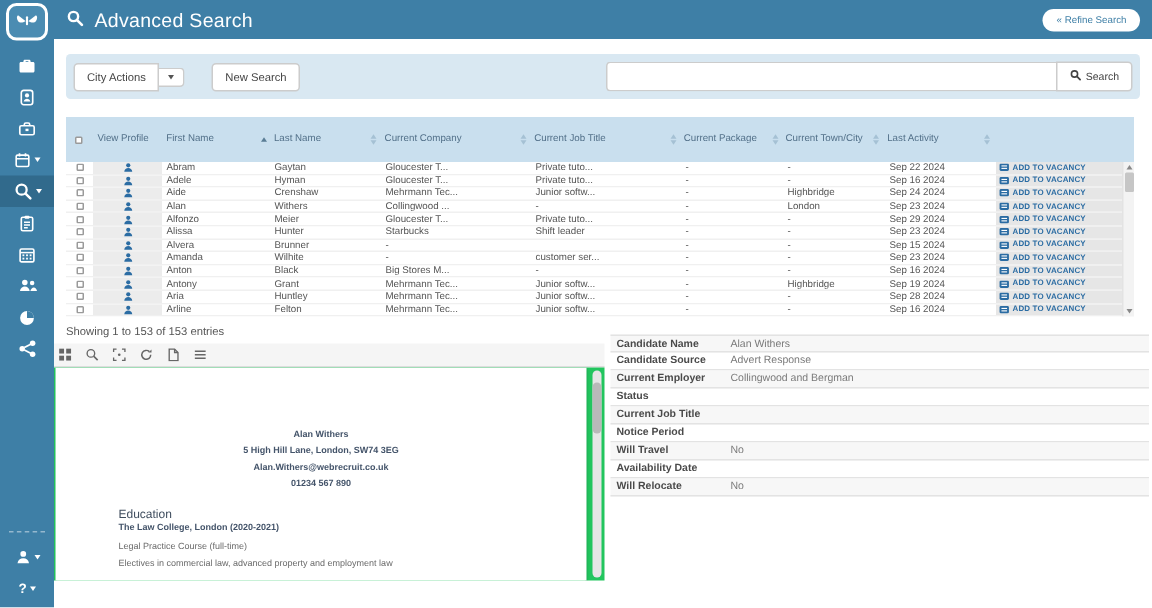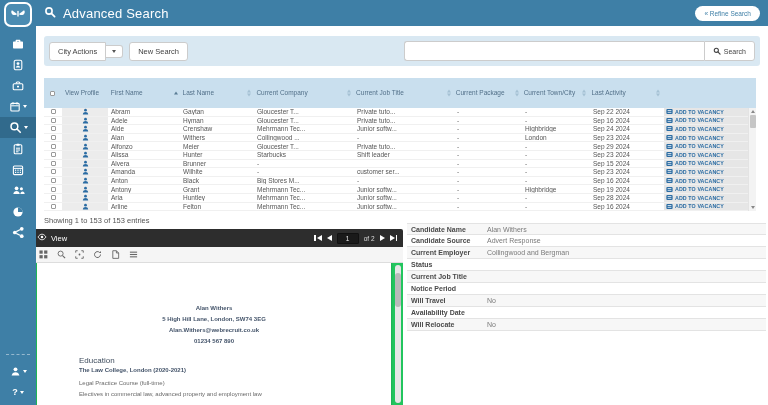--- a/index.html
+++ b/index.html
@@ -28,21 +28,21 @@
 
   
   .toolstrip{position:absolute;left:44px;top:36px;width:716px;height:30px;background:#d9e8f2;
     border-radius:3px;display:flex;align-items:center;padding:0 5px}
   .btn{background:#fff;border:1px solid #ccc;border-radius:3px;color:#444;font-size:7.5px;
     padding:4px 8px;cursor:pointer;font-family:inherit;display:flex;align-items:center}
   .bulk{border-radius:3px 0 0 3px}
   .bulk-caret{background:#fff;border:1px solid #ccc;border-left:none;border-radius:0 3px 3px 0;
     padding:4px 6px;cursor:pointer;display:flex;align-items:center}
   .bulk-caret i{width:0;height:0;border-left:2.5px solid transparent;border-right:2.5px solid transparent;border-top:3px solid #555}
-  .newsearch{margin-left:6px}
+  .newsearch{margin-left:18px}
   .searchbox{margin-left:auto;display:flex;align-items:center}
   .searchbox input{width:300px;height:20px;border:1px solid #ccc;border-right:none;border-radius:3px 0 0 3px;
     padding:0 4px;font-size:7.5px;font-family:inherit;outline:none}
   .searchbox .sbtn{height:20px;border-radius:0 3px 3px 0;font-size:7px;gap:3px}
 
   
   .table-wrap{position:absolute;left:44px;top:78px;width:712px;height:133px;overflow:hidden;font-size:6.5px}
   .thead{display:flex;background:#c9dfee;height:30px;color:#527089}
   .th{position:relative;display:flex;align-items:center;padding:2px 7px 2px 3px;line-height:1.25;cursor:pointer}
   .th .sort{position:absolute;right:2px;top:50%;transform:translateY(-50%);display:flex;flex-direction:column;gap:1px}
@@ -708,45 +708,20 @@
       <div class="vscroll">
       <i class="varr up"></i>
       <span class="vthumb"></span>
       <i class="varr dn"></i>
     </div>
   </div>
 </div>
 <div class="summary">Showing 1 to 153 of 153 entries</div>
 
 <div class="viewer">
-  <div class="vbar">
-    <span><svg viewBox="0 0 12 10" width="10" height="8">
-          <path d="M1 5c1.5-2.4 3.2-3.5 5-3.5S9.5 2.6 11 5C9.5 7.4 7.8 8.5 6 8.5S2.5 7.4 1 5Z" fill="none" stroke="#fff" stroke-width="1"></path>
-          <circle cx="6" cy="5" r="1.6" fill="#fff"></circle>
-        </svg></span>
-    <span class="vttl">View</span>
-    <div class="pg">
-      <span class="pgbtn">
-          <i class="pgbar"></i>
-          <i class="ptri-l"></i>
-        </span>
-      <span class="pgbtn">
-          <i class="ptri-l"></i>
-        </span>
-      <span class="pginput">1</span>
-      <span class="pgof">of 2</span>
-      <span class="pgbtn">
-          <i class="ptri-r"></i>
-        </span>
-      <span class="pgbtn">
-          <i class="ptri-r"></i>
-          <i class="pgbar"></i>
-        </span>
-    </div>
-  </div>
   <div class="vtools">
       <span class="ti">
         <span style="display:flex">
           <svg viewBox="0 0 10 10" width="9" height="9">
             <g fill="#666">
               <rect x="0.5" y="0.5" width="3.6" height="3.6"></rect>
               <rect x="5.7" y="0.5" width="3.6" height="3.6"></rect>
               <rect x="0.5" y="5.7" width="3.6" height="3.6"></rect>
               <rect x="5.7" y="5.7" width="3.6" height="3.6"></rect>
             </g>

